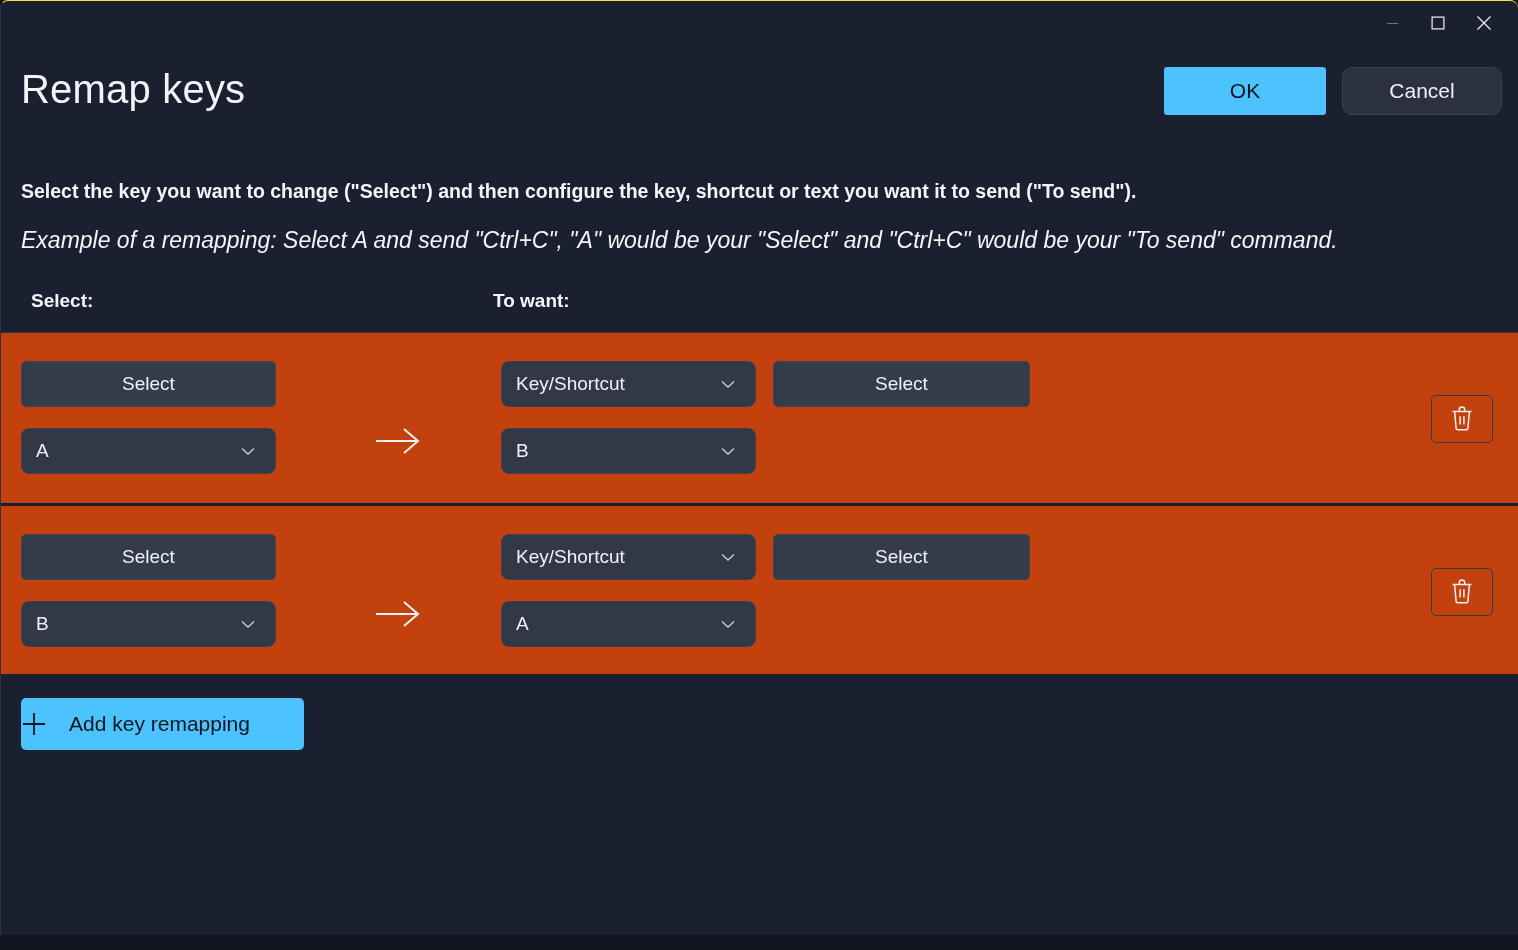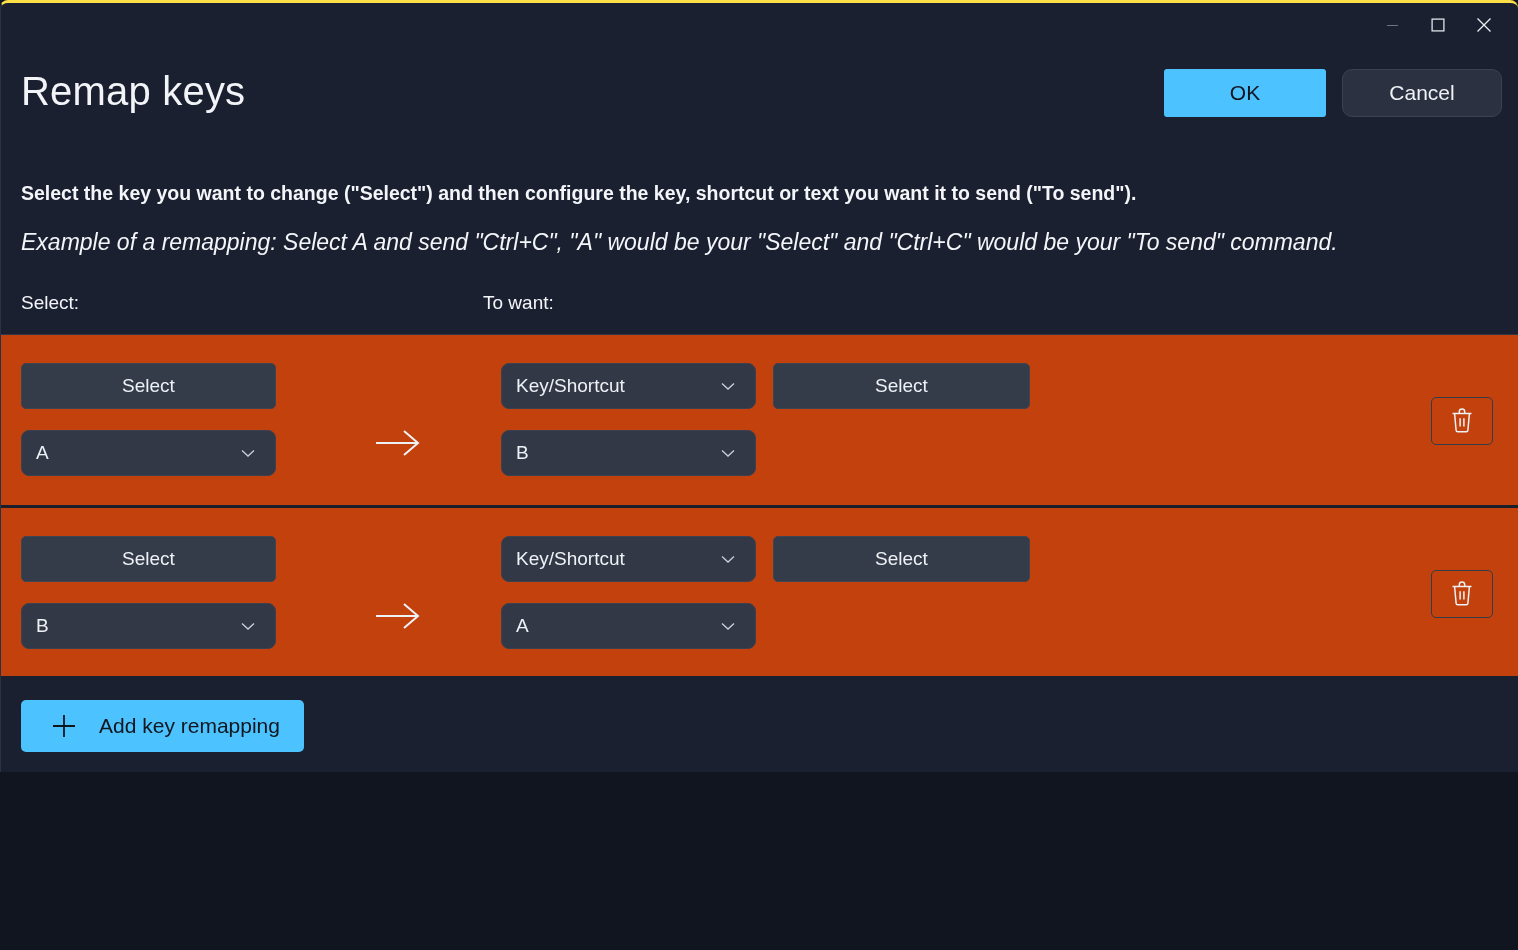--- a/index.html
+++ b/index.html
@@ -13,26 +13,26 @@
   body {
     background: #11151f;
     font-family: "Liberation Sans", sans-serif;
     -webkit-font-smoothing: antialiased;
   }
 
   .window {
     position: absolute;
     left: 0; top: 0;
     width: 1518px;
-    height: 772px;
+    height: 935px;
     background: #1b2030;
     border-radius: 8px 8px 0 0;
     overflow: hidden;
     border-left: 1px solid #2b3243;
-    border-top: 3px solid #fde047;
+    border-top: 1px solid #fde047;
   }
 
   
   .titlebar {
     position: absolute;
     left: 0; top: 0;
     width: 1518px;
     height: 48px;
     display: flex;
     justify-content: flex-end;
@@ -120,22 +120,23 @@
     font-style: italic;
     color: #f3f5f9;
     white-space: nowrap;
   }
 
   
   .col-head {
     position: absolute;
     top: 289px;
     font-size: 19px;
-    font-weight: normal;
+    font-weight: bold;
     color: #f3f5f9;
+    margin-left: 10px;
   }
   .col-head.select { left: 20px; }
   .col-head.tosend { left: 482px; }
 
   
   .rows-area {
     position: absolute;
     left: 0;
     top: 331px;
     width: 1518px;
@@ -232,21 +233,20 @@
     height: 52px;
     border-radius: 5px;
     background: #4cc2ff;
     border: none;
     color: #10161f;
     font-size: 21px;
     font-family: "Liberation Sans", sans-serif;
     display: flex;
     align-items: center;
     cursor: default;
-    padding-left: 30px;
     gap: 22px;
   }
   .btn-add .plus {
     width: 26px;
     height: 26px;
     flex: none;
   }
 </style>
 </head>
 <body>

